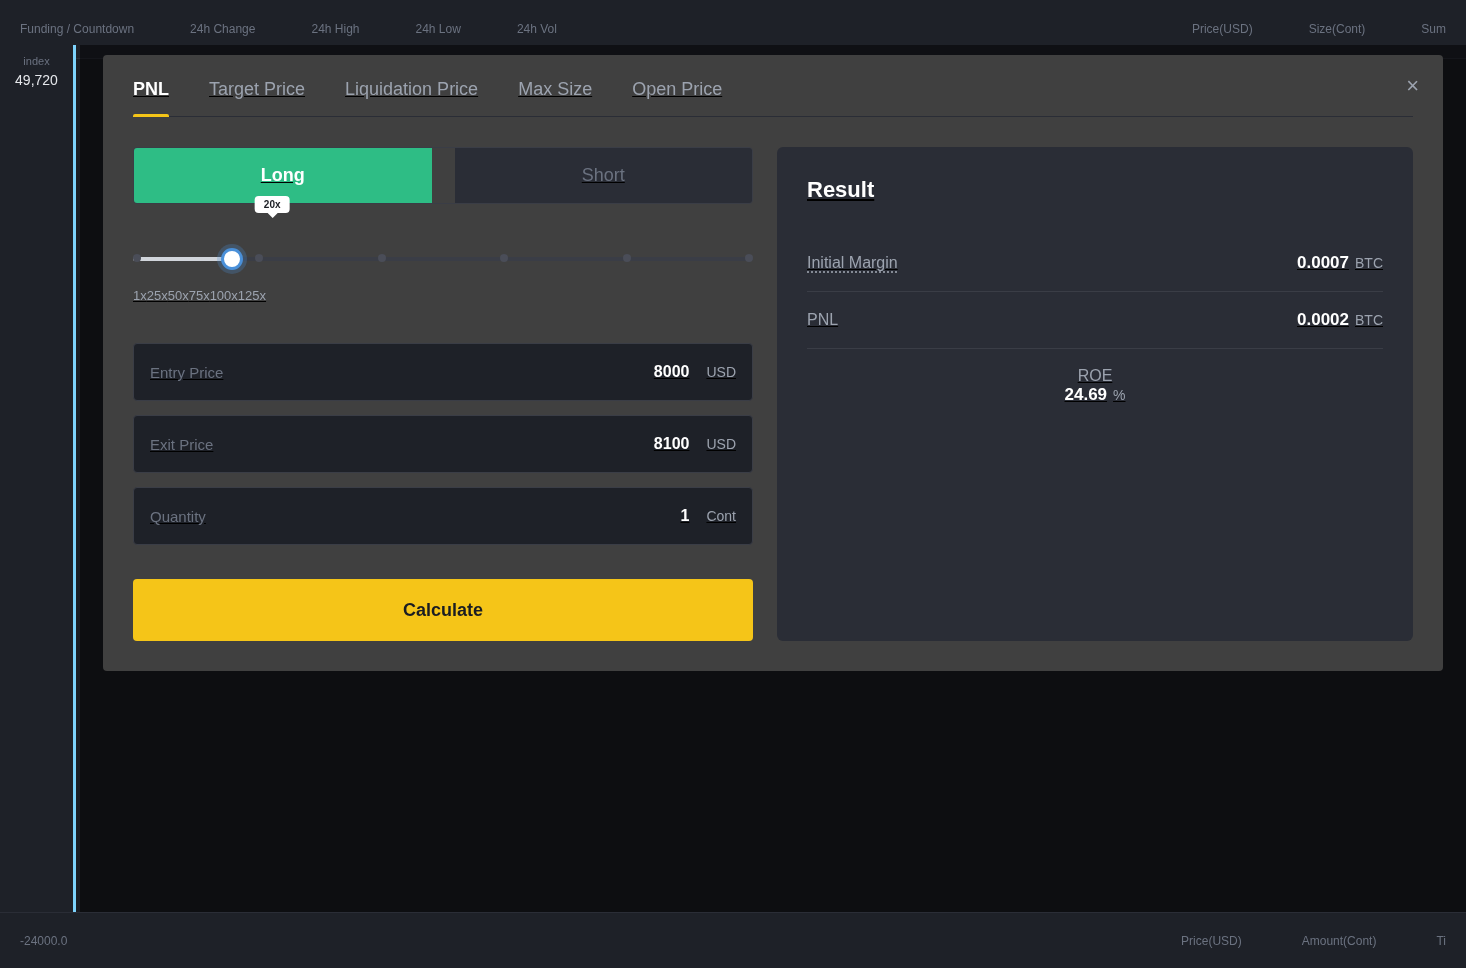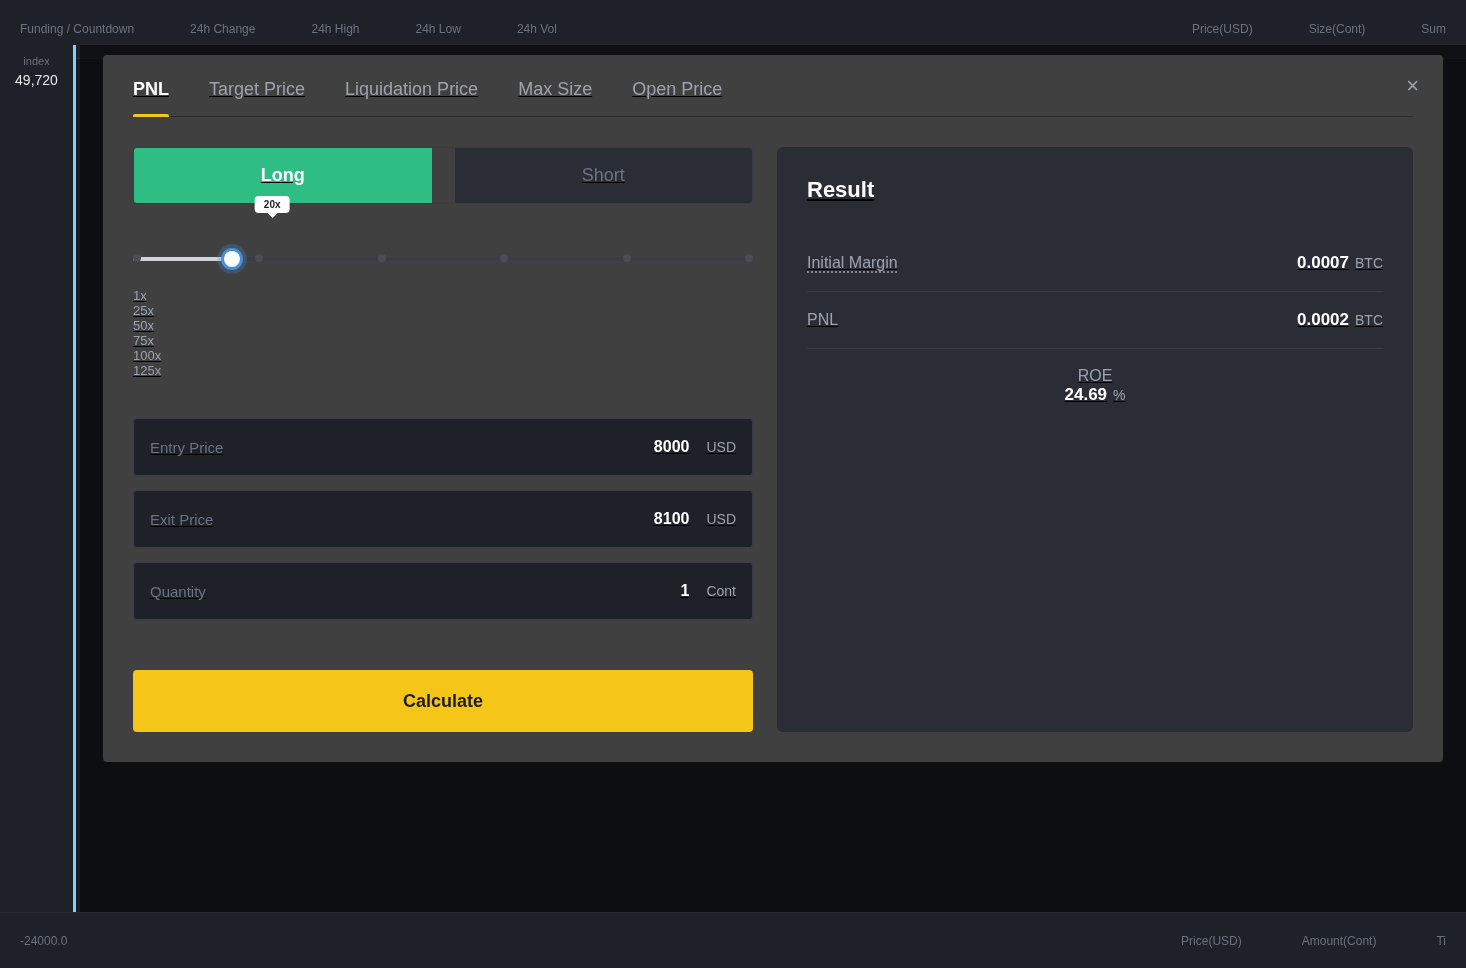--- a/index.html
+++ b/index.html
@@ -219,21 +219,21 @@
     .calc-btn {
       width: 100%;
       height: 62px;
       background: #f5c518;
       border: none;
       border-radius: 4px;
       font-size: 18px;
       font-weight: 700;
       color: #1a1d23;
       cursor: pointer;
-      margin-top: 36px;
+      margin-top: 20px;
     }
 
     
     .right-panel {
       flex: 1;
       background: #2a2d36;
       border-radius: 6px;
       padding: 30px;
     }
 
@@ -370,21 +370,20 @@
       background: #4a4d58;
       border-radius: 50%;
       margin-top: -2px;
     }
 
     .tick-labels {
       display: flex;
       color: #9ca3af;
       font-size: 13px;
       margin-top: 4px;
-      flex-direction: column;
     }
 
     .leverage-tooltip {
       position: absolute;
       top: -38px;
       left: 16%;
       transform: translateX(-50%);
       background: white;
       color: #1a1d23;
       font-size: 10px;

